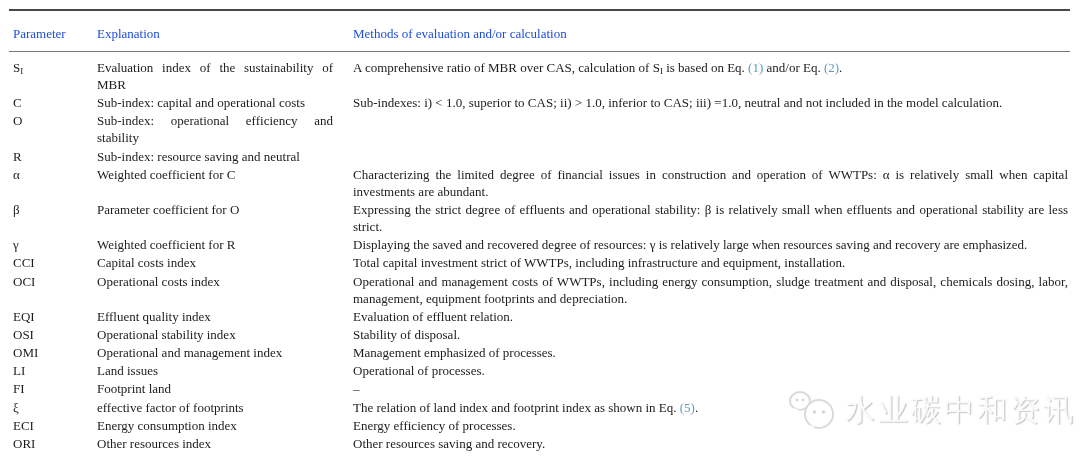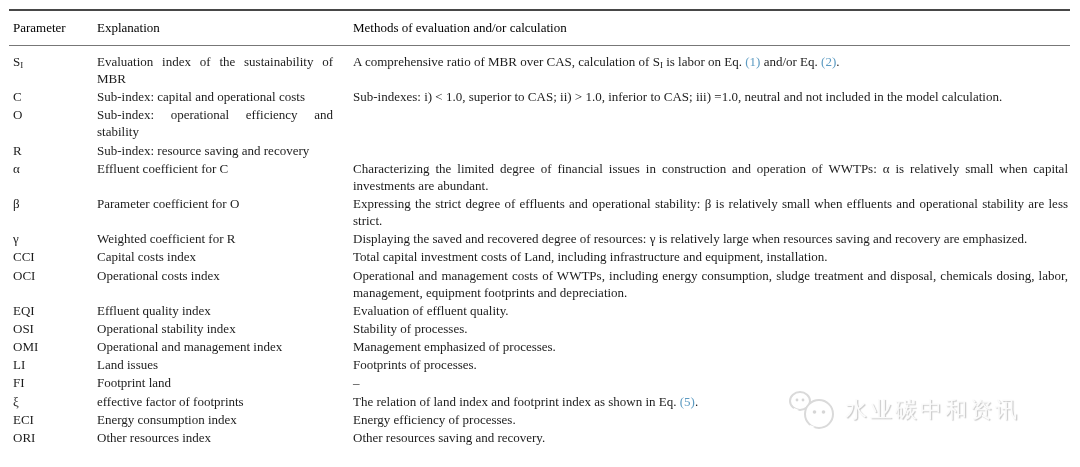--- a/index.html
+++ b/index.html
@@ -25,24 +25,24 @@
     font-size: 13px;
     line-height: 17px;
     border-top: 2.5px solid #474747;
     border-bottom: 2.5px solid #474747;
   }
   col.c-param { width: 84px; }
   col.c-expl  { width: 256px; }
   thead th {
     text-align: left;
     font-weight: normal;
-    padding: 8px 14px 9px 4px;
+    padding: 14px 14px 9px 4px;
     border-bottom: 1px solid #777;
     font-size: 13px;
-    color: #000000;
+    color: #1d4ed8;
   }
   tbody td {
     vertical-align: top;
     padding: 0.6px 16px 0.6px 4px;
     text-align: justify;
   }
   tbody td.param-col { text-align: left; padding-right: 4px; }
   tbody td.methods-col { padding-right: 2px; }
   tbody tr:first-child td { padding-top: 7px; }
   tbody tr:last-child td { padding-bottom: 22px; }
@@ -62,21 +62,21 @@
     position: absolute;
     left: 786px;
     top: 387px;
     display: flex;
     align-items: center;
     gap: 7px;
     pointer-events: none;
   }
   .wm-text {
     font-family: "DejaVu Sans", sans-serif;
-    font-size: 22px;
+    font-size: 30px;
     letter-spacing: 3px;
     color: #fbfbfb;
     text-shadow: 1.2px 1.2px 1px #c9c9c9, -0.6px -0.6px 0 #ffffff;
     white-space: nowrap;
   }
   .wm-logo { flex: 0 0 auto; }
 </style>
 </head>
 <body>
 
@@ -93,80 +93,80 @@
         <tr>
           <th>Parameter</th>
           <th>Explanation</th>
           <th>Methods of evaluation and/or calculation</th>
         </tr>
       </thead>
       <tbody>
         <tr>
           <td class="param-col"><span>S</span><sub class="sbs">I</sub></td>
           <td>Evaluation index of the sustainability of MBR</td>
-          <td class="methods-col"><span>A comprehensive ratio of MBR over CAS, calculation of S</span><sub class="sbs">I</sub><span> is labor on Eq. </span><a class="eqlink">(1)</a><span> and/or Eq. </span><a class="eqlink">(2)</a><span>.</span></td>
+          <td class="methods-col"><span>A comprehensive ratio of MBR over CAS, calculation of S</span><sub class="sbs">I</sub><span> is based on Eq. </span><a class="eqlink">(1)</a><span> and/or Eq. </span><a class="eqlink">(2)</a><span>.</span></td>
         </tr>
         <tr>
           <td class="param-col">C</td>
           <td>Sub-index: capital and operational costs</td>
           <td class="methods-col" rowspan="2">Sub-indexes: i) &lt; 1.0, superior to CAS; ii) &gt; 1.0, inferior to CAS; iii) =1.0, neutral and not included in the model calculation.</td>
         </tr>
         <tr>
           <td class="param-col">O</td>
           <td>Sub-index: operational efficiency and stability</td>
         </tr>
         <tr>
           <td class="param-col">R</td>
-          <td>Sub-index: resource saving and recovery</td>
+          <td>Sub-index: resource saving and neutral</td>
           <td class="methods-col"></td>
         </tr>
         <tr>
           <td class="param-col">α</td>
-          <td>Effluent coefficient for C</td>
+          <td>Weighted coefficient for C</td>
           <td class="methods-col">Characterizing the limited degree of financial issues in construction and operation of WWTPs: α is relatively small when capital investments are abundant.</td>
         </tr>
         <tr>
           <td class="param-col">β</td>
           <td>Parameter coefficient for O</td>
           <td class="methods-col">Expressing the strict degree of effluents and operational stability: β is relatively small when effluents and operational stability are less strict.</td>
         </tr>
         <tr>
           <td class="param-col">γ</td>
           <td>Weighted coefficient for R</td>
           <td class="methods-col">Displaying the saved and recovered degree of resources: γ is relatively large when resources saving and recovery are emphasized.</td>
         </tr>
         <tr>
           <td class="param-col">CCI</td>
           <td>Capital costs index</td>
-          <td class="methods-col">Total capital investment costs of Land, including infrastructure and equipment, installation.</td>
+          <td class="methods-col">Total capital investment strict of WWTPs, including infrastructure and equipment, installation.</td>
         </tr>
         <tr>
           <td class="param-col">OCI</td>
           <td>Operational costs index</td>
           <td class="methods-col">Operational and management costs of WWTPs, including energy consumption, sludge treatment and disposal, chemicals dosing, labor, management, equipment footprints and depreciation.</td>
         </tr>
         <tr>
           <td class="param-col">EQI</td>
           <td>Effluent quality index</td>
-          <td class="methods-col">Evaluation of effluent quality.</td>
+          <td class="methods-col">Evaluation of effluent relation.</td>
         </tr>
         <tr>
           <td class="param-col">OSI</td>
           <td>Operational stability index</td>
-          <td class="methods-col">Stability of processes.</td>
+          <td class="methods-col">Stability of disposal.</td>
         </tr>
         <tr>
           <td class="param-col">OMI</td>
           <td>Operational and management index</td>
           <td class="methods-col">Management emphasized of processes.</td>
         </tr>
         <tr>
           <td class="param-col">LI</td>
           <td>Land issues</td>
-          <td class="methods-col">Footprints of processes.</td>
+          <td class="methods-col">Operational of processes.</td>
         </tr>
         <tr>
           <td class="param-col">FI</td>
           <td>Footprint land</td>
           <td class="methods-col">–</td>
         </tr>
         <tr>
           <td class="param-col">ξ</td>
           <td>effective factor of footprints</td>
           <td class="methods-col"><span>The relation of land index and footprint index as shown in Eq. </span><a class="eqlink">(5)</a><span>.</span></td>

